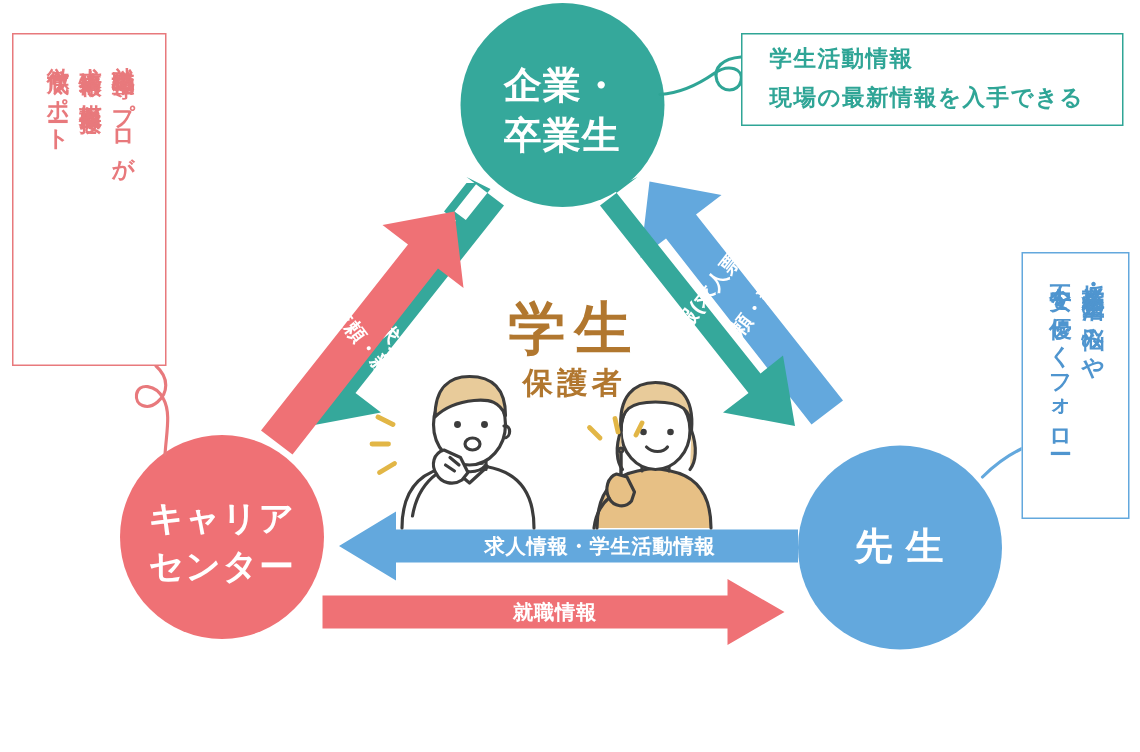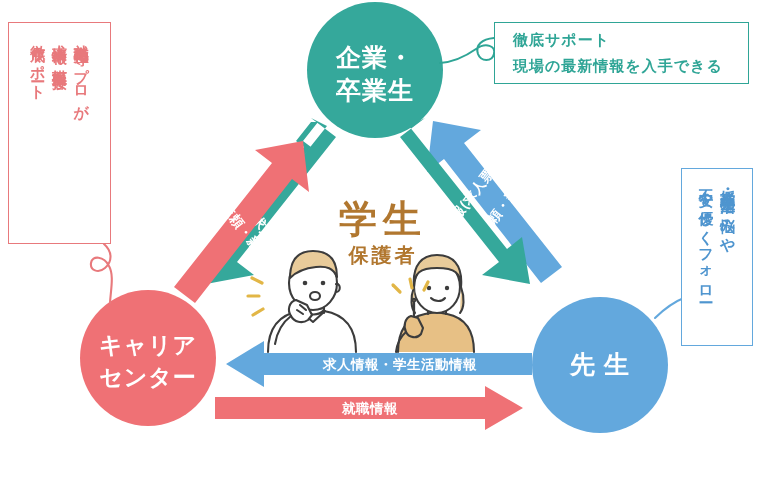--- a/index.html
+++ b/index.html
@@ -261,21 +261,21 @@
     <path d="M655 318 C665 308 676 301 686 297 C696 293 703 299 699 306 C695 313 685 310 686 301 C687 292 696 288 703 287" fill="none" stroke="#63a8dd" stroke-width="2.1" stroke-linecap="round"></path>
   </svg>
 
   <div class="callout vert" id="callout-left">
     <div class="ctext">就職指導のプロが
 求人情報や模擬面接を
 徹底サポート</div>
   </div>
 
   <div class="callout horiz" id="callout-topright">
-    <div class="ctext">徹底サポート
+    <div class="ctext">学生活動情報
 現場の最新情報を入手できる</div>
   </div>
 
   <div class="callout vert" id="callout-right">
     <div class="ctext">授業・学生生活の悩みや
 不安を優しくフォロー</div>
   </div>
 
 </div>
 

